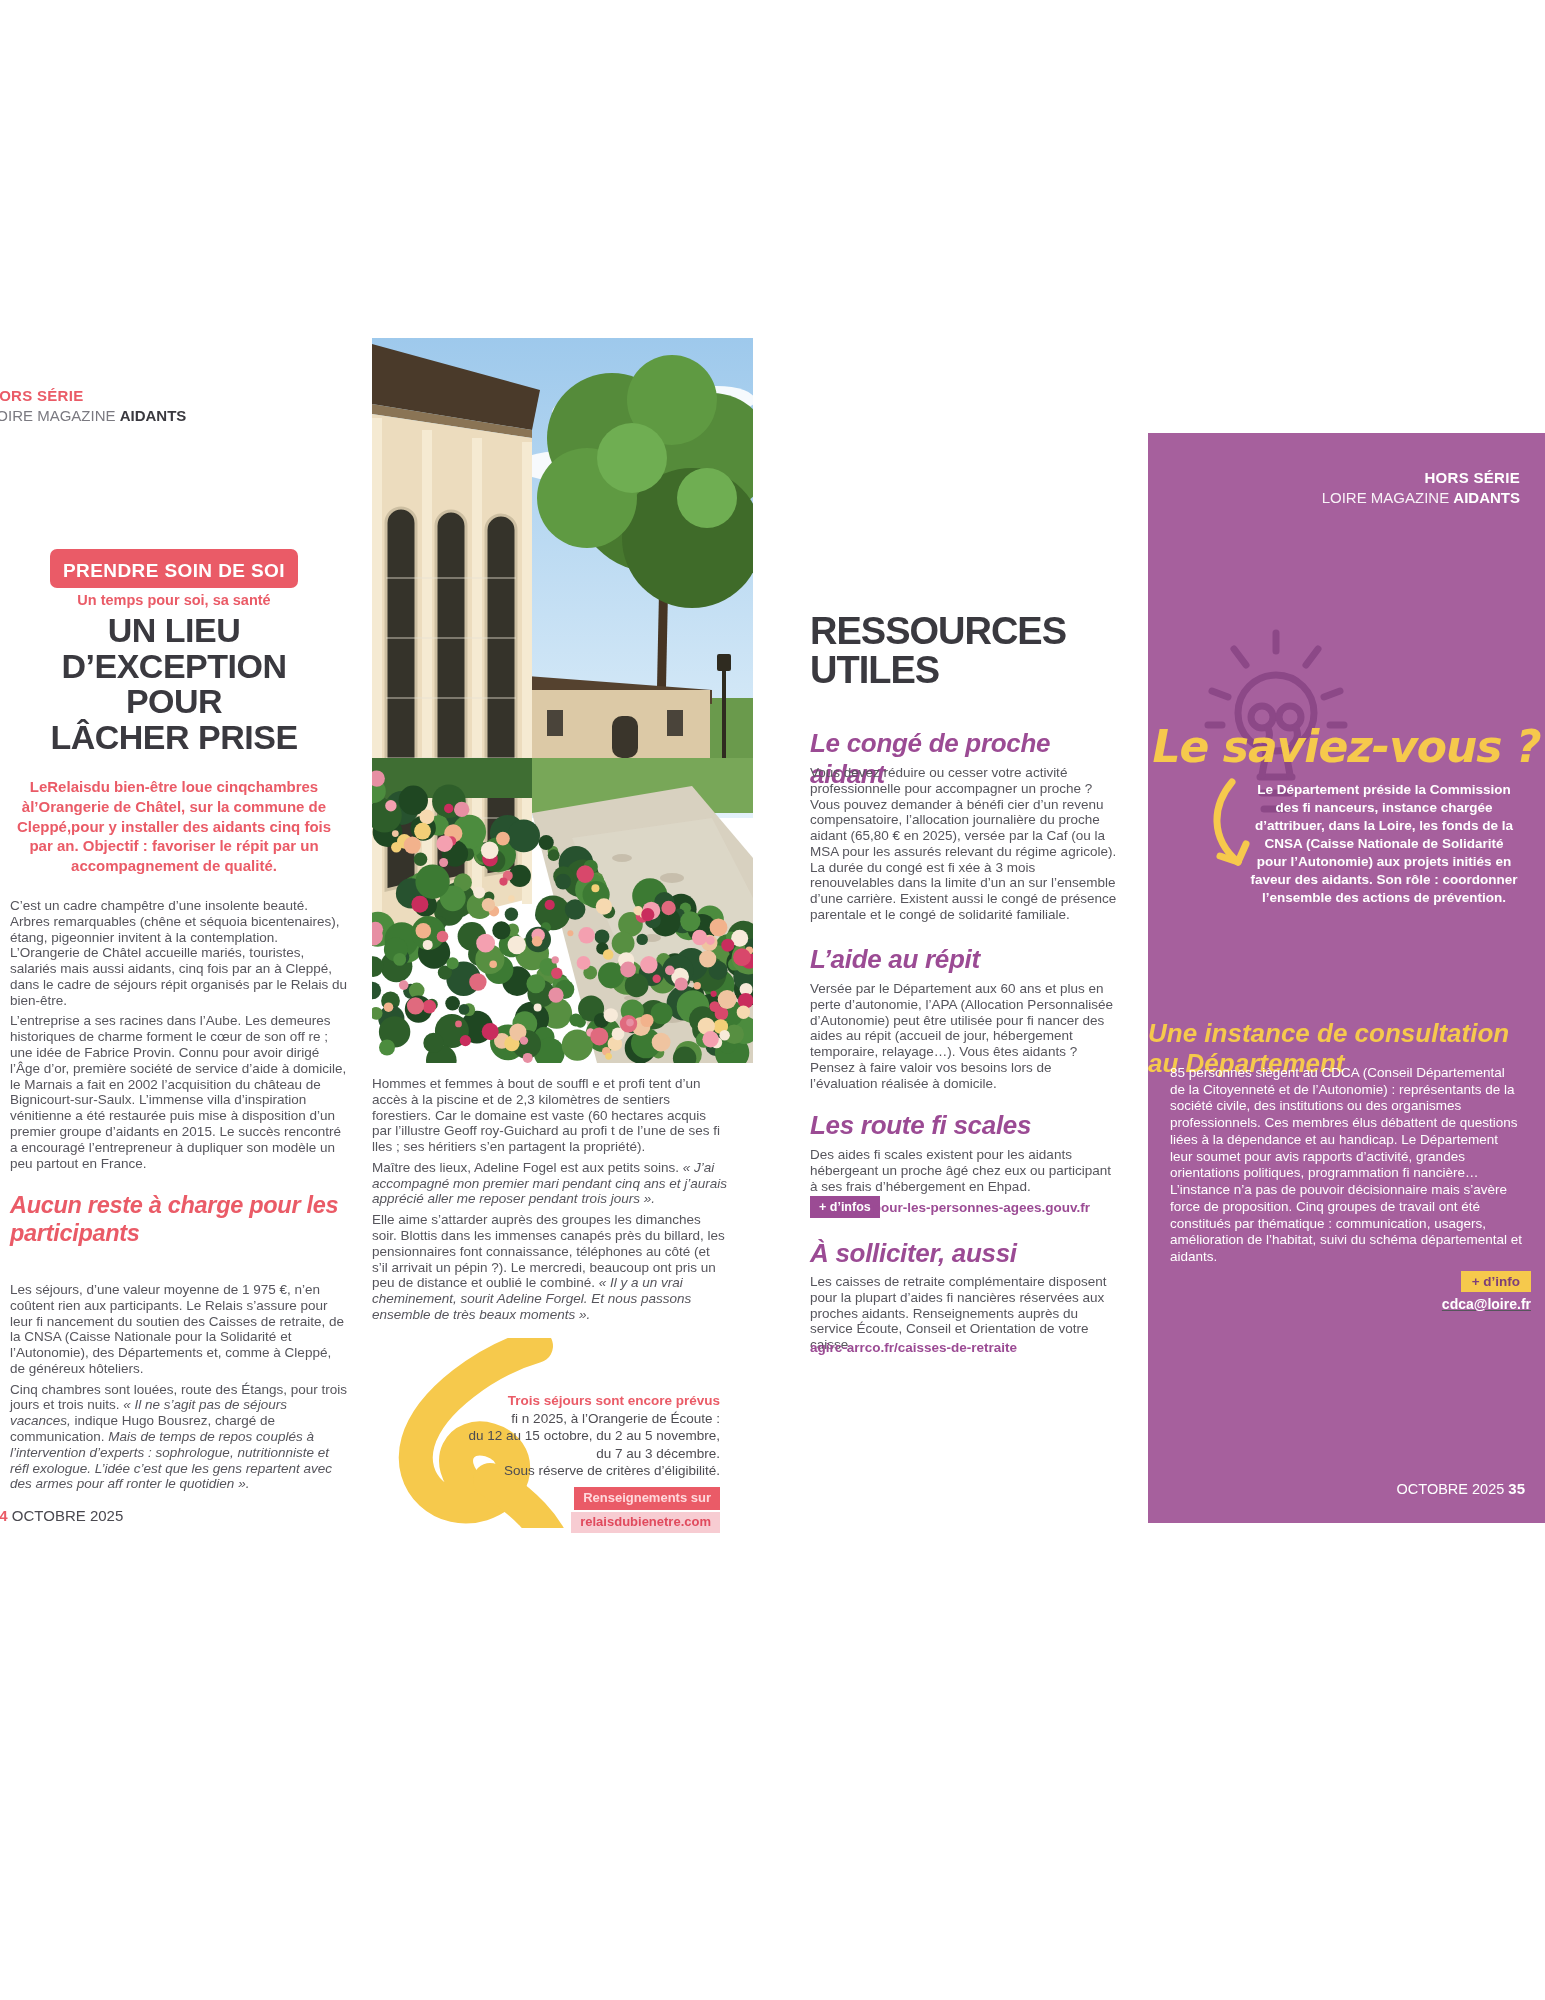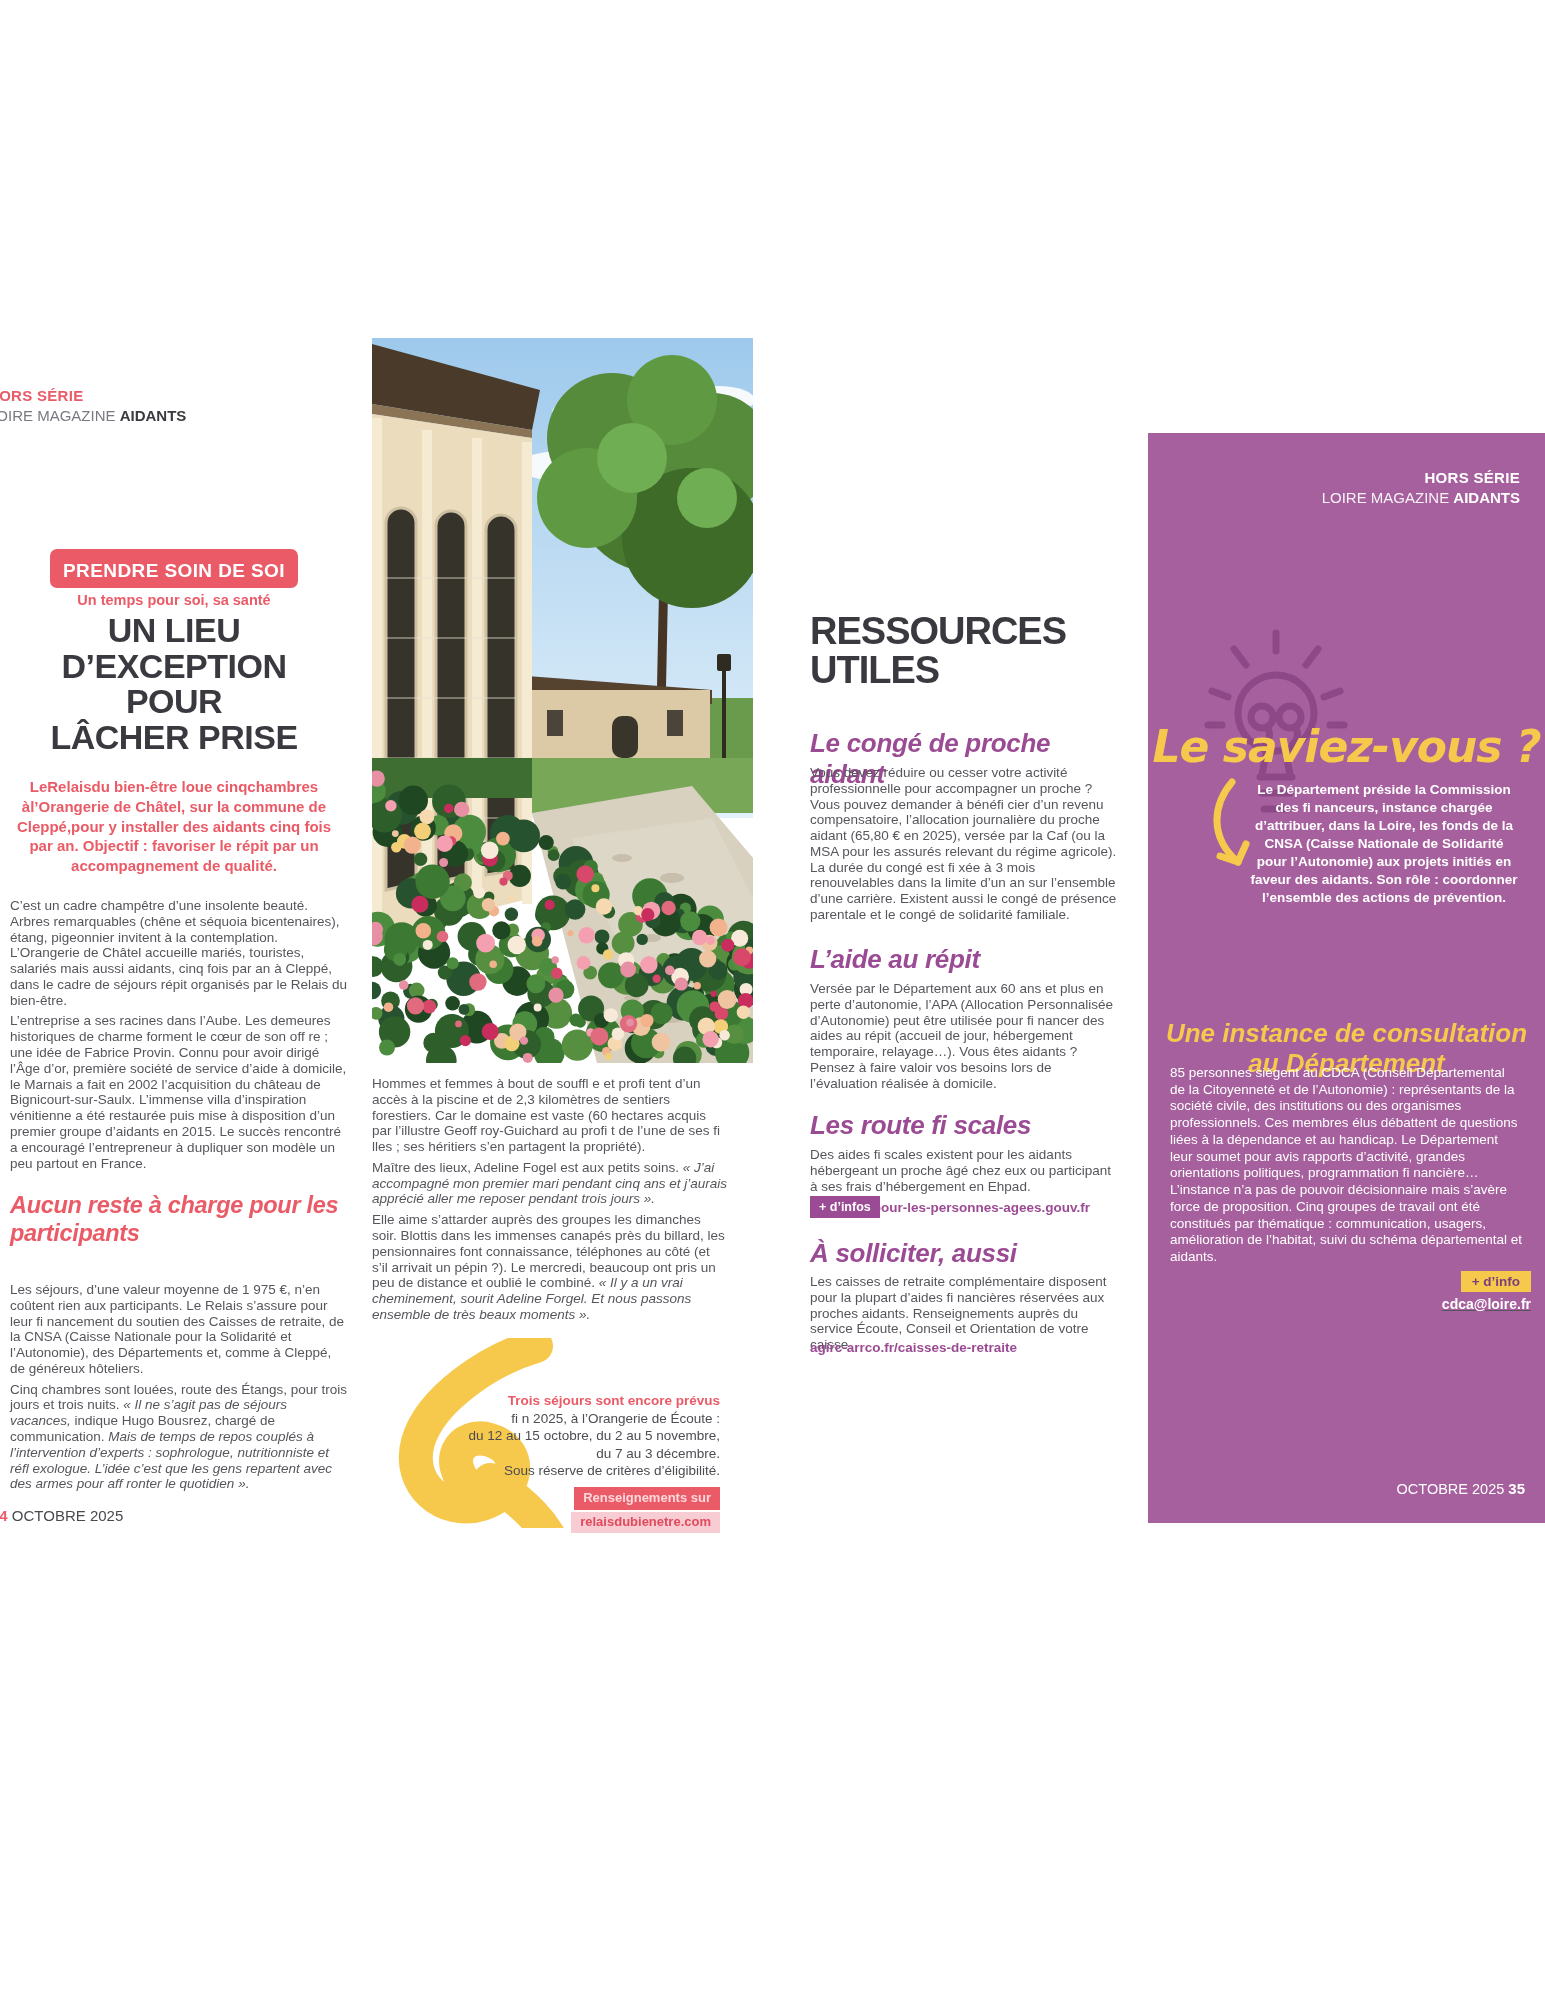--- a/index.html
+++ b/index.html
@@ -64,21 +64,21 @@
   .panel .pk .pk1{font-weight:bold;letter-spacing:.3px;}
   .panel .pk .pk2{color:rgba(255,255,255,.92);}
   .panel .pk .pk2 b{color:#fff;}
   .bulb{position:absolute;left:56px;top:192px;}
   .saviez{position:absolute;top:288px;left:0;width:100%;text-align:center;color:var(--yellow);
           font-weight:bold;font-style:italic;font-size:44px;letter-spacing:-1px;
           font-family:"DejaVu Sans",sans-serif;}
   .yarrow{position:absolute;left:60px;top:345px;}
   .panel-p1{position:absolute;top:348px;left:100px;width:272px;text-align:center;color:#fff;
             font-weight:bold;font-size:13.5px;line-height:1.34;}
-  .panel-sub{position:absolute;top:586px;left:0;width:100%;text-align:center;color:var(--yellow);
+  .panel-sub{position:absolute;top:586px;left:0;width:100%;color:var(--yellow);
              font-weight:bold;font-style:italic;font-size:26px;line-height:1.15;}
   .panel-p2{position:absolute;top:632px;left:22px;width:352px;text-align:left;color:#fff;
             font-size:13.5px;line-height:1.24;white-space:pre-line;}
   .panel-contact{position:absolute;top:838px;right:14px;text-align:right;text-decoration:underline;}
   .ybadge{display:inline-block;background:var(--yellow);color:#7d3f79;font-weight:bold;
           font-size:13.5px;padding:3px 11px;margin-bottom:4px;}
   .panel-email{color:#fff;font-weight:bold;font-size:14px;}
   .panel-footer{position:absolute;bottom:26px;right:20px;color:#fff;font-size:14.5px;}
   .panel-footer b{font-size:15px;}
 </style>

